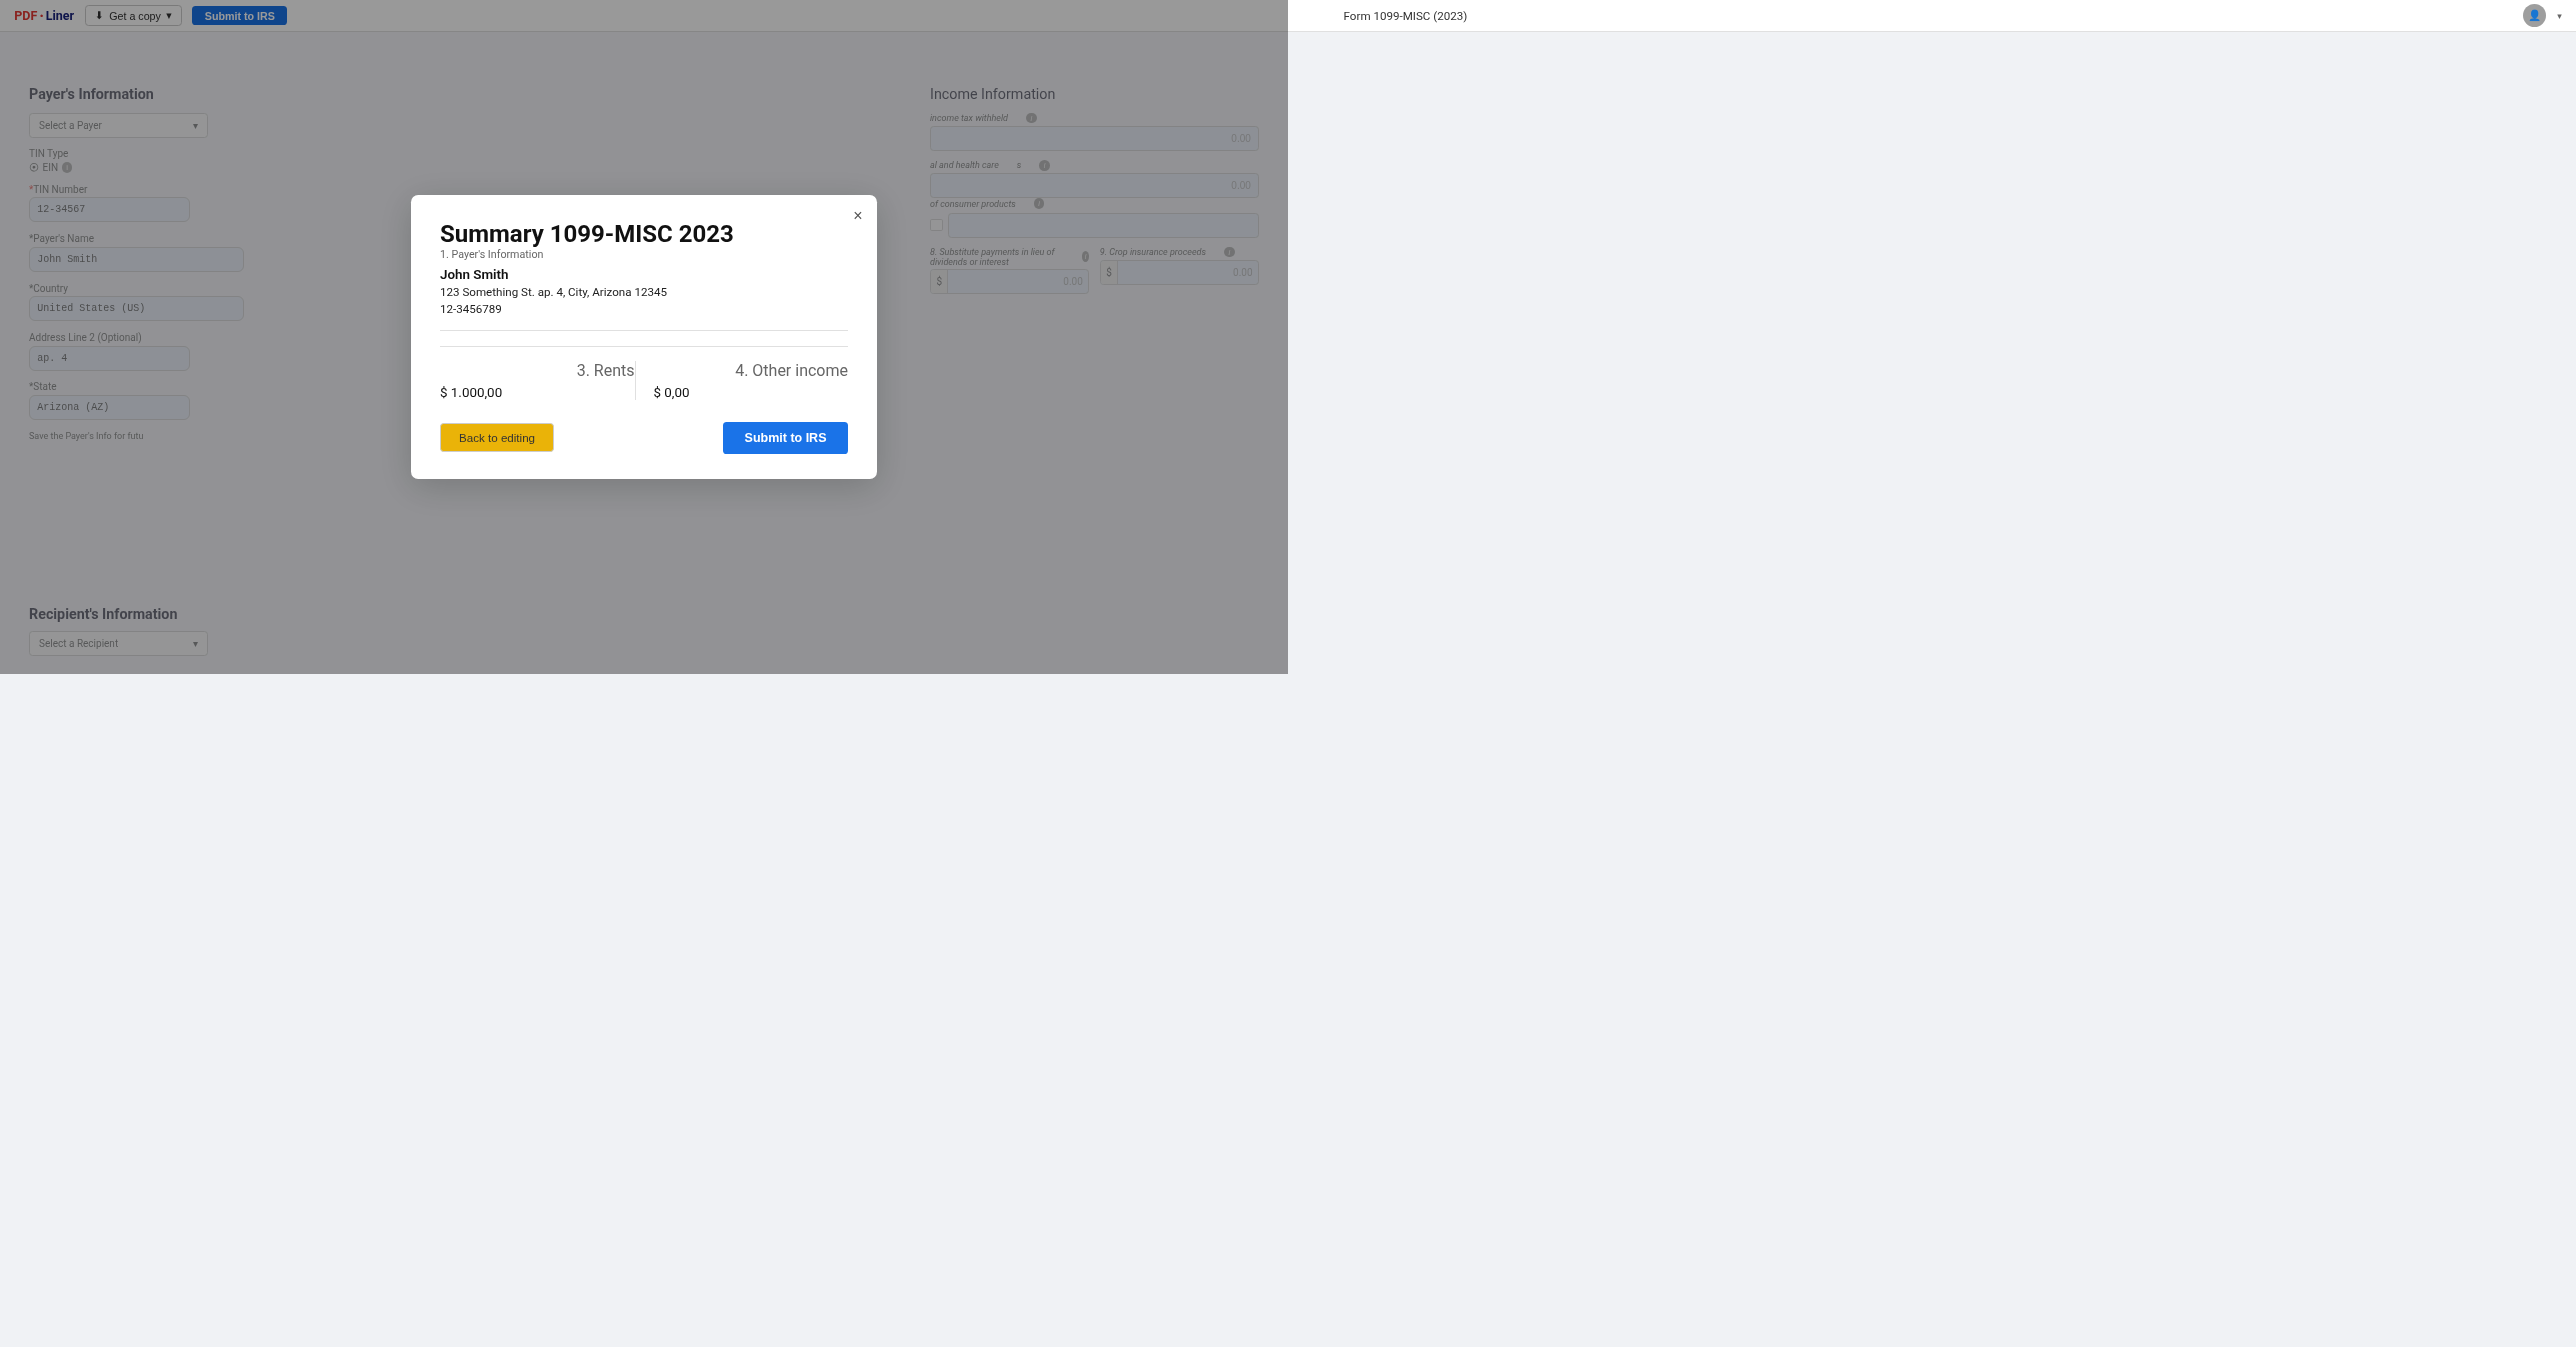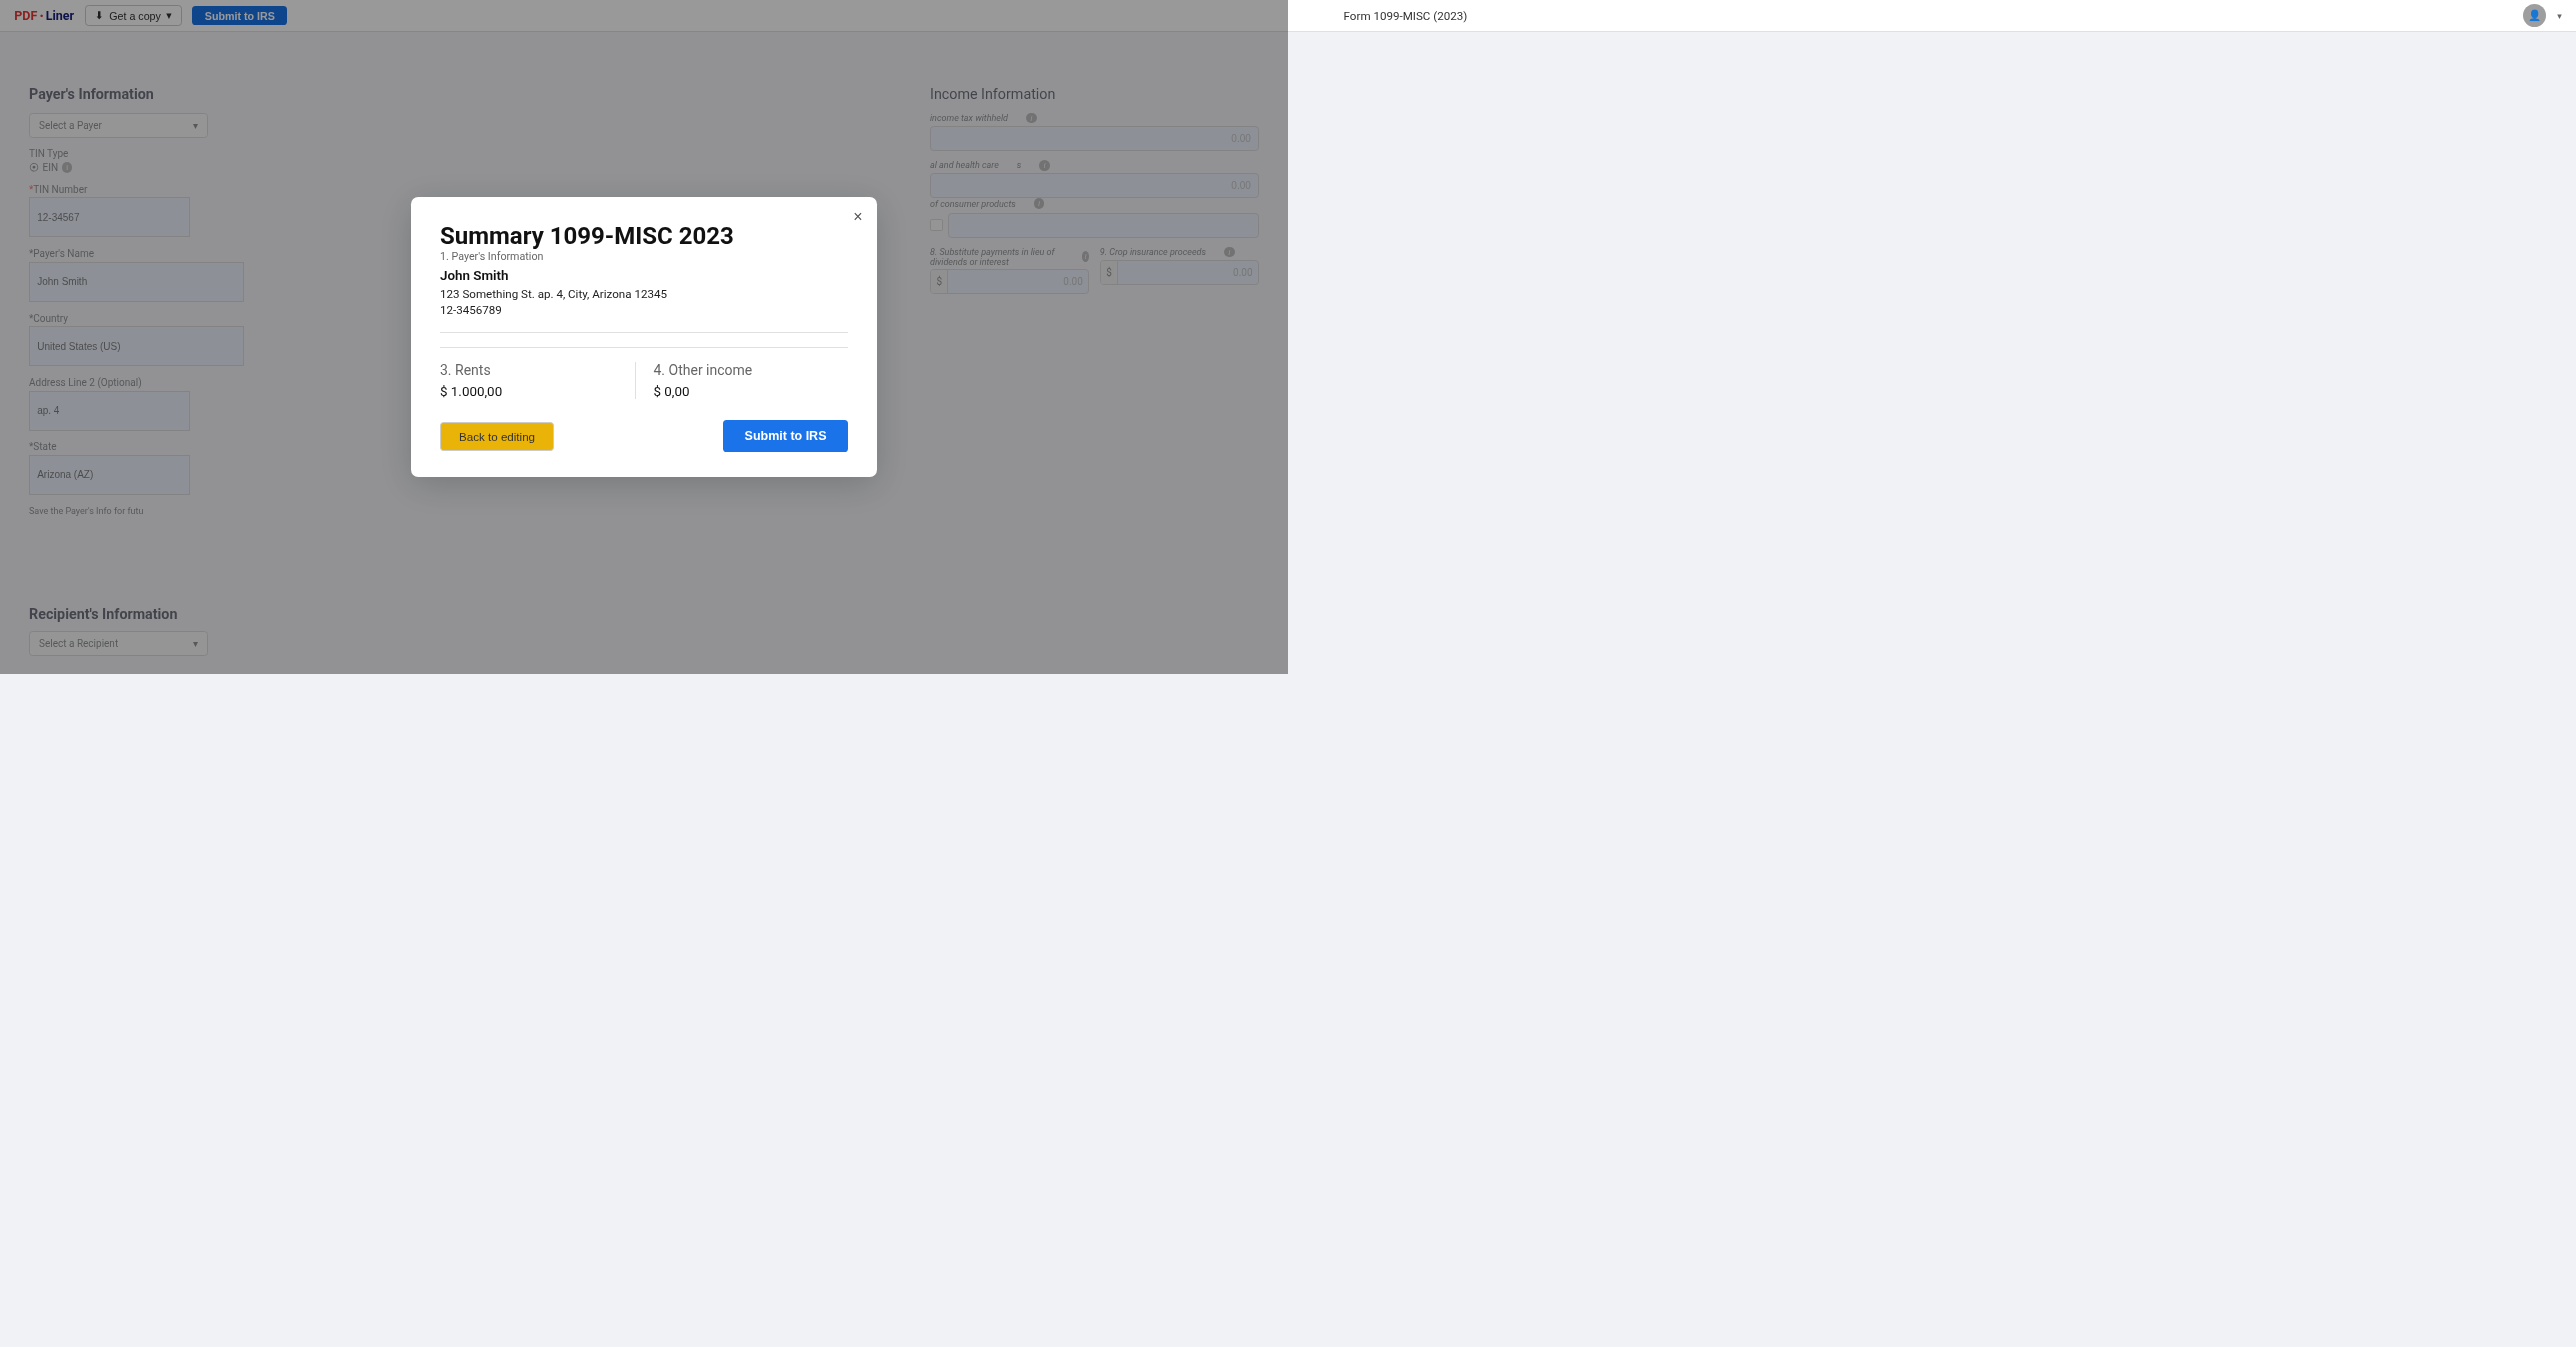--- a/index.html
+++ b/index.html
@@ -101,27 +101,28 @@
     }
     .form-label {
       font-size: 10px;
       color: #555;
       margin-bottom: 2.7px;
       display: block;
     }
     .form-label .required { color: #e53935; }
     .form-input {
       width: 161px;
-      height: 40px;
-      border: 0.9px solid #ccc;
-      border-radius: 0;
+      height: 25px;
+      border: 0.9px solid #ccc;
+      border-radius: 6px;
       background: #e8f0fe;
       padding: 0 7.2px;
       font-size: 10px;
       color: #333;
+      font-family: Liberation Mono, monospace;
     }
     .form-input-wide {
       width: 215px;
     }
 
     .tin-type-row {
       display: flex;
       align-items: center;
       gap: 7.2px;
       font-size: 10px;
@@ -318,23 +319,24 @@
       gap: 0;
     }
     .modal-income-col {
       flex: 1;
     }
     .modal-income-col + .modal-income-col {
       border-left: 0.9px solid #e0e0e0;
       padding-left: 18px;
     }
     .modal-income-label {
-      font-size: 14px;
+      font-size: 16px;
       color: #666;
       margin-bottom: 5.4px;
+      text-align: right;
     }
     .modal-income-value {
       font-size: 13.4px;
       color: #111;
       font-weight: 400;
     }
 
     .modal-footer {
       display: flex;
       justify-content: space-between;

